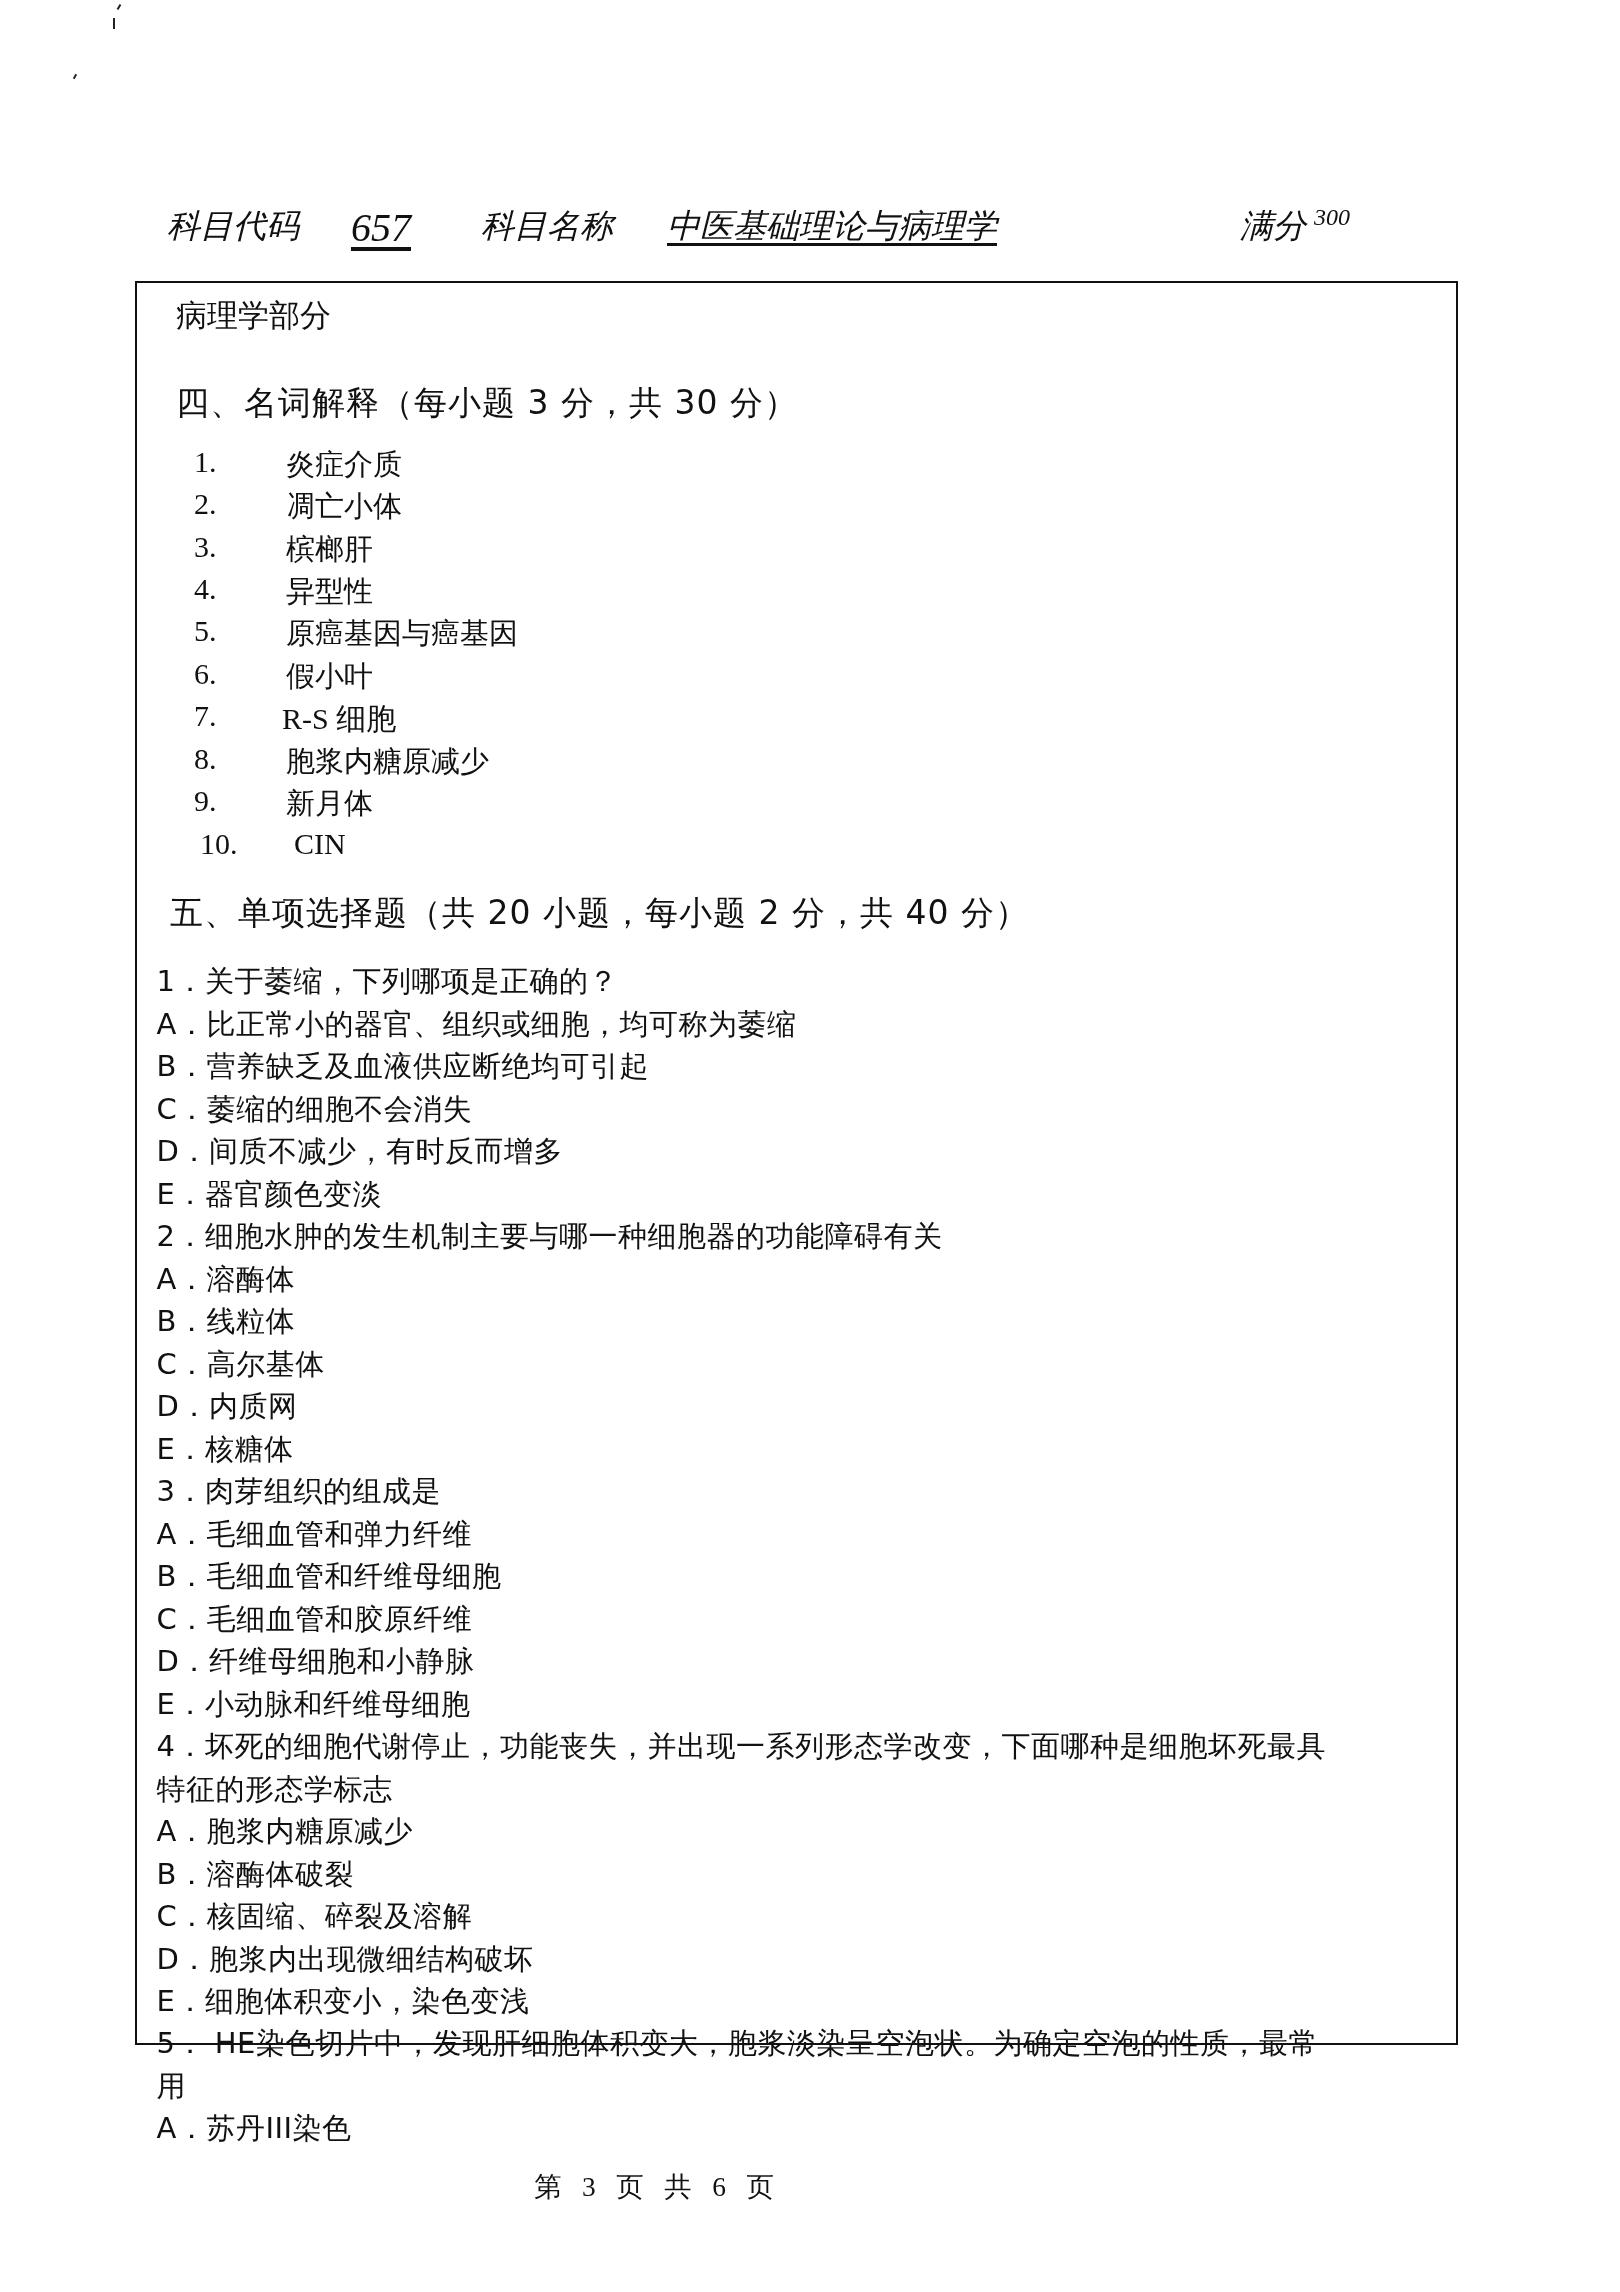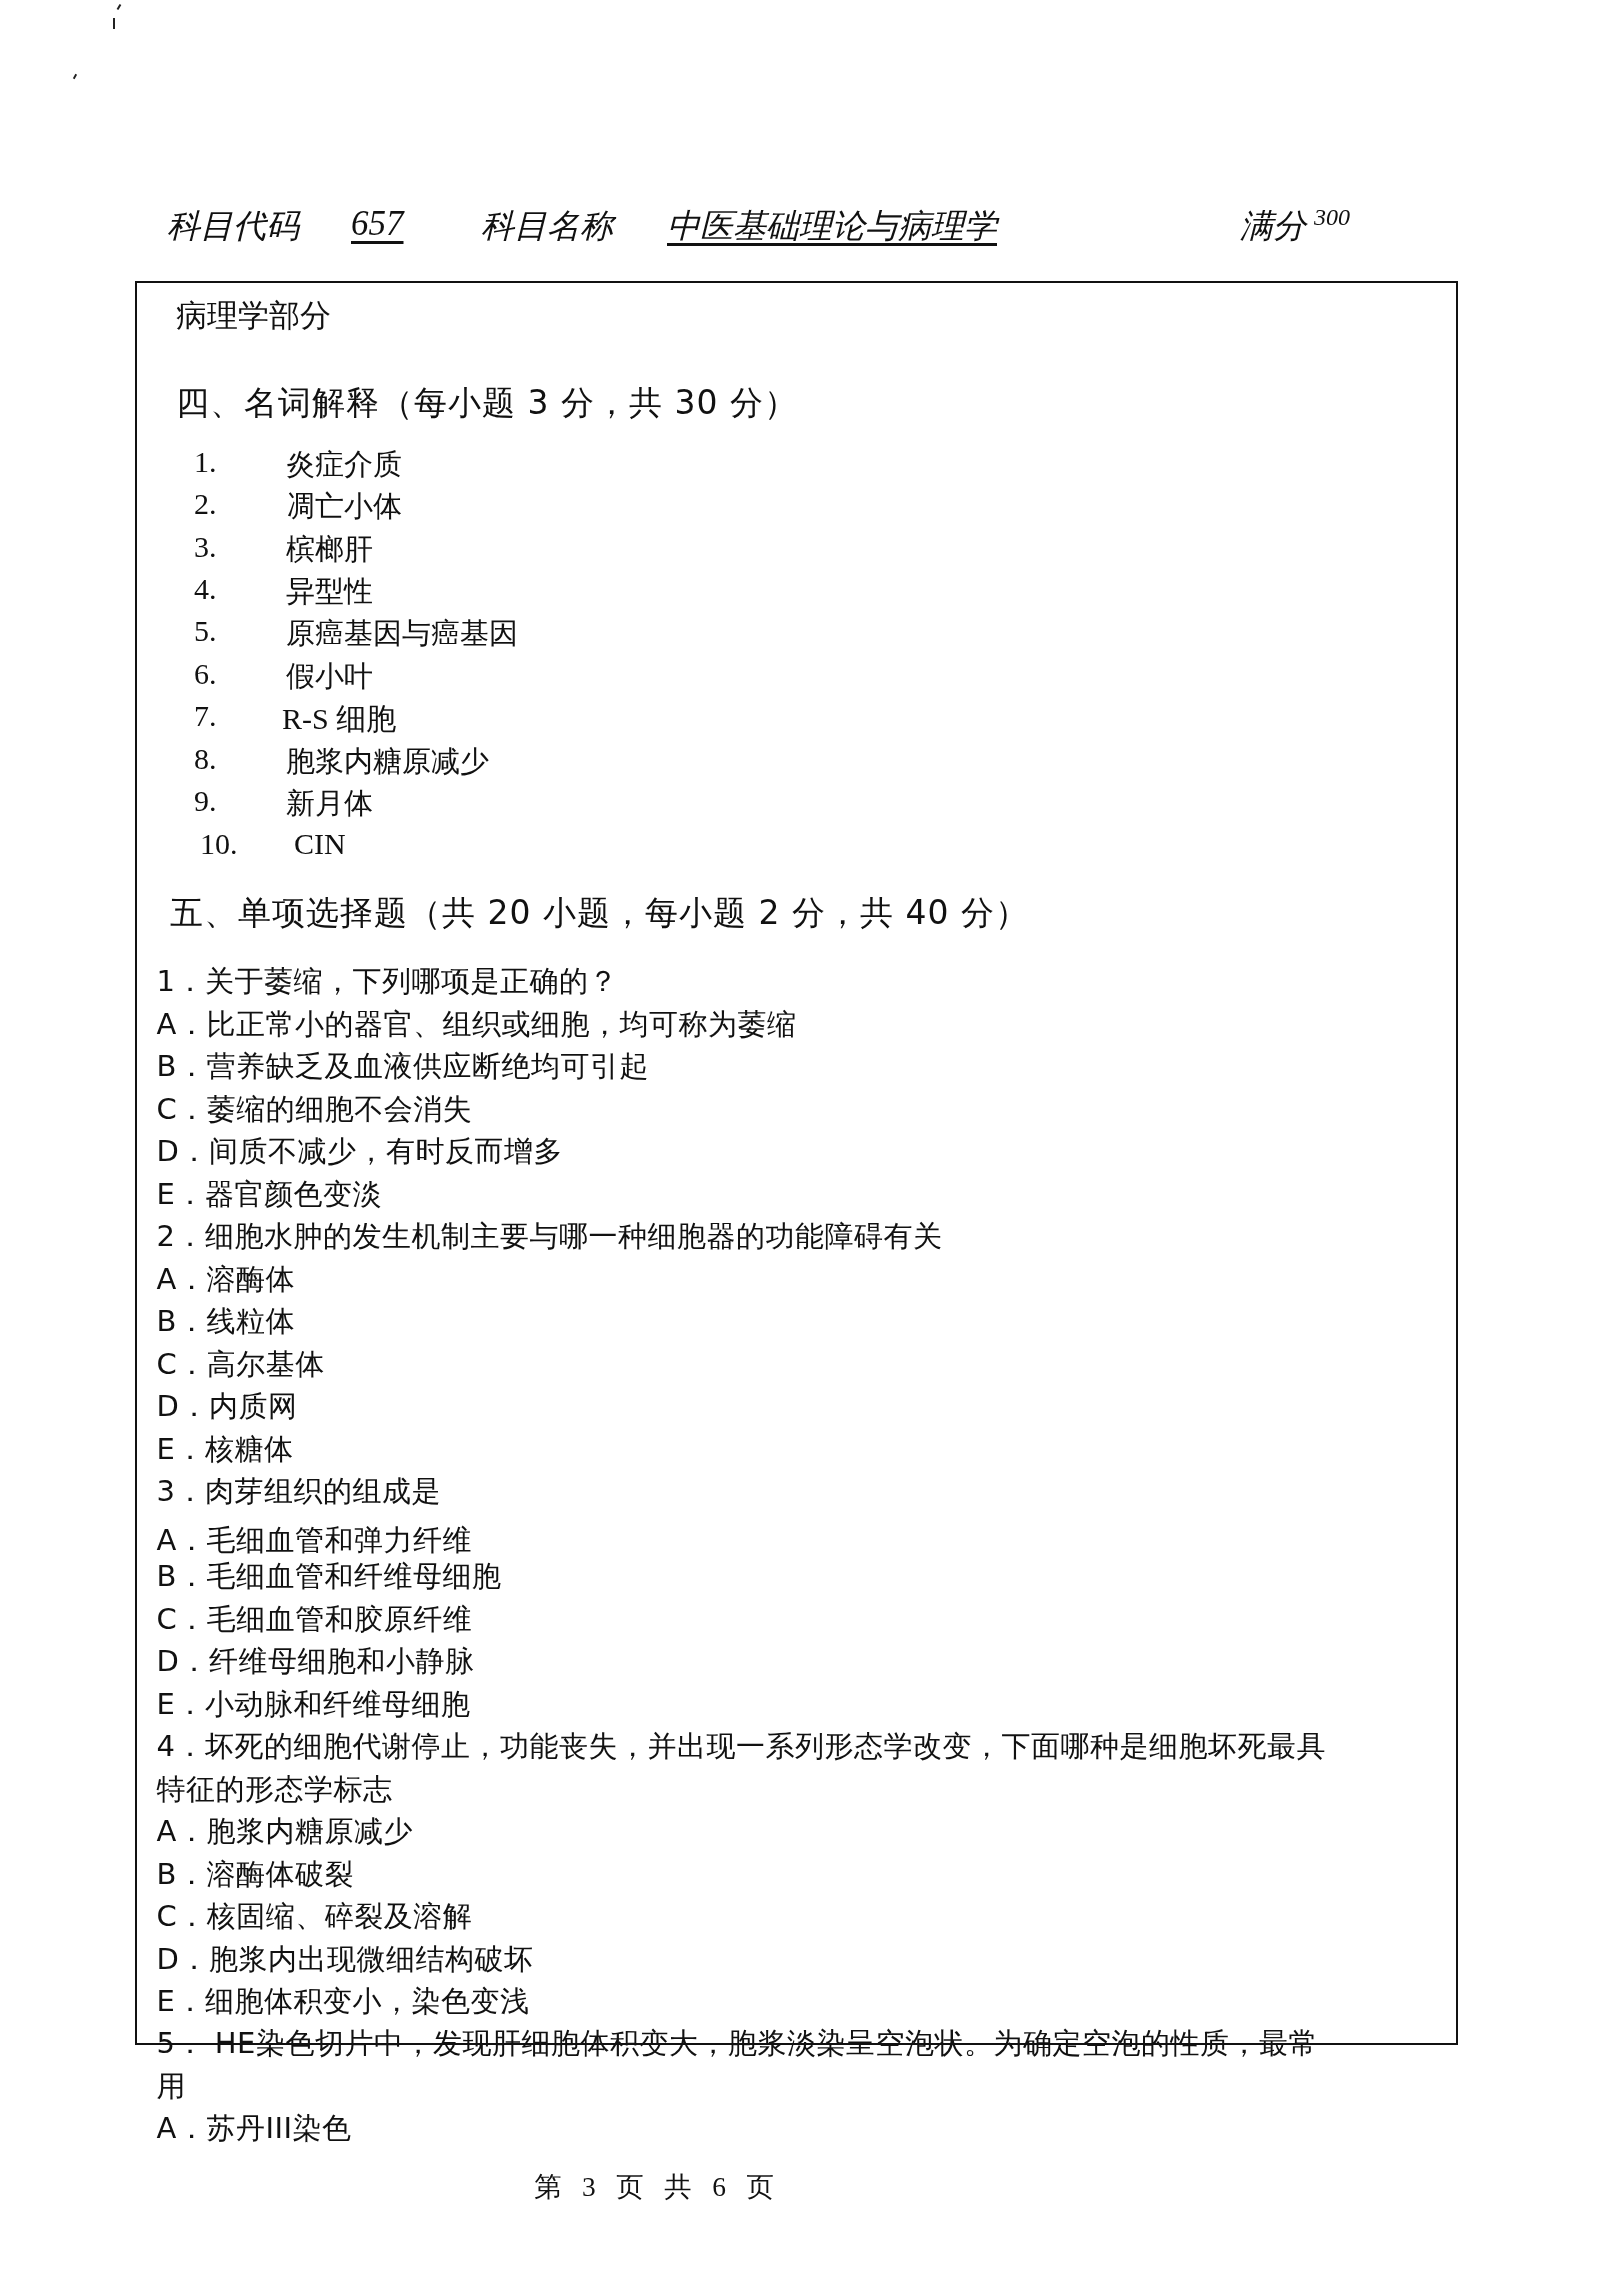--- a/index.html
+++ b/index.html
@@ -22,21 +22,21 @@
     .header {
       position: absolute;
       top: 204px;
       left: 167px;
       width: 1235px;
       height: 59px;
       font-size: 33px;
     }
     .header span { position: absolute; top: 0; white-space: nowrap; font-style: italic; }
     .hdr-code-label { left: 0; }
-    .hdr-code { left: 184px; text-decoration: underline; text-underline-offset: 5.9px; font-family: "Liberation Serif", serif; font-size: 35px; }
+    .hdr-code { left: 184px; text-decoration: underline; text-underline-offset: 5.9px; font-family: "Liberation Serif", serif; font-size: 40px; }
     .hdr-name-label { left: 314px; }
     .hdr-name { left: 500px; text-decoration: underline; text-underline-offset: 5.9px; }
     .hdr-full-label { left: 1073px; }
     .hdr-full { left: 1147px; font-family: "Liberation Serif", serif; font-size: 24px; }
 
     .box {
       position: absolute;
       left: 135px;
       top: 281px;
       width: 1323px;
@@ -158,21 +158,21 @@
       <div class="q-line" style="top: 807px; left: 19.6px;">C．萎缩的细胞不会消失</div>
       <div class="q-line" style="top: 849px; left: 19.6px;">D．间质不减少，有时反而增多</div>
       <div class="q-line" style="top: 892px; left: 19.6px;">E．器官颜色变淡</div>
       <div class="q-line" style="top: 934px; left: 19.6px; text-align: right;">2．细胞水肿的发生机制主要与哪一种细胞器的功能障碍有关</div>
       <div class="q-line" style="top: 977px; left: 19.6px;">A．溶酶体</div>
       <div class="q-line" style="top: 1019px; left: 19.6px;">B．线粒体</div>
       <div class="q-line" style="top: 1062px; left: 19.6px;">C．高尔基体</div>
       <div class="q-line" style="top: 1104px; left: 19.6px;">D．内质网</div>
       <div class="q-line" style="top: 1147px; left: 19.6px;">E．核糖体</div>
       <div class="q-line" style="top: 1189px; left: 19.6px;">3．肉芽组织的组成是</div>
-      <div class="q-line" style="top: 1232px; left: 19.6px; margin-top: 6px;">A．毛细血管和弹力纤维</div>
+      <div class="q-line" style="top: 1232px; left: 19.6px;">A．毛细血管和弹力纤维</div>
       <div class="q-line" style="top: 1274px; left: 19.6px;">B．毛细血管和纤维母细胞</div>
       <div class="q-line" style="top: 1317px; left: 19.6px;">C．毛细血管和胶原纤维</div>
       <div class="q-line" style="top: 1359px; left: 19.6px;">D．纤维母细胞和小静脉</div>
       <div class="q-line" style="top: 1402px; left: 19.6px;">E．小动脉和纤维母细胞</div>
       <div class="q-line" style="top: 1444px; left: 19.6px;">4．坏死的细胞代谢停止，功能丧失，并出现一系列形态学改变，下面哪种是细胞坏死最具</div>
       <div class="q-line" style="top: 1487px; left: 19.6px;">特征的形态学标志</div>
       <div class="q-line" style="top: 1529px; left: 19.6px;">A．胞浆内糖原减少</div>
       <div class="q-line" style="top: 1572px; left: 19.6px;">B．溶酶体破裂</div>
       <div class="q-line" style="top: 1614px; left: 19.6px;">C．核固缩、碎裂及溶解</div>
       <div class="q-line" style="top: 1657px; left: 19.6px;">D．胞浆内出现微细结构破坏</div>

